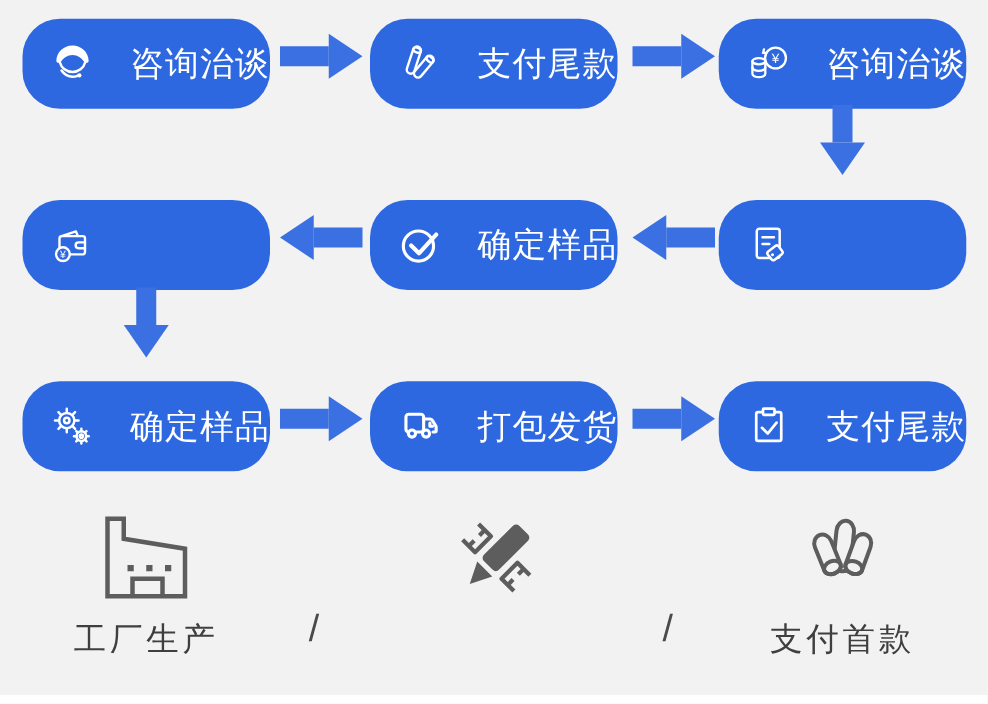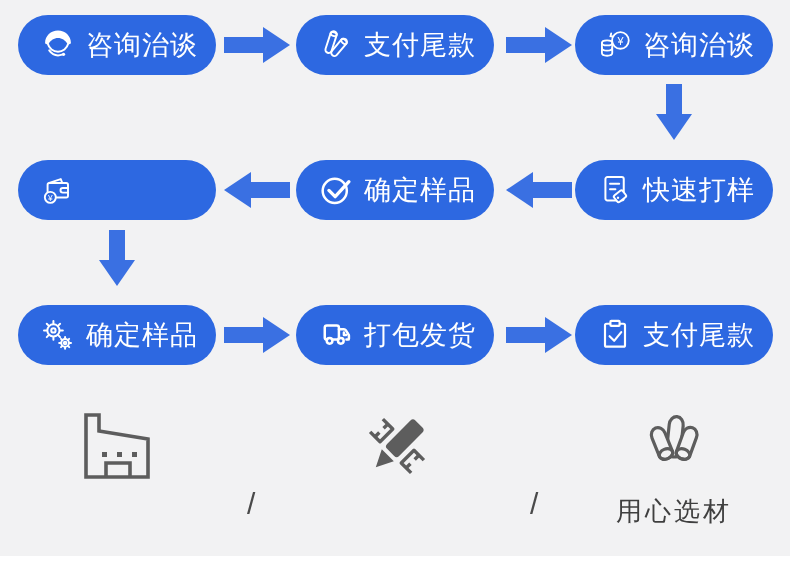--- a/index.html
+++ b/index.html
@@ -4,22 +4,22 @@
 <style>
   :root{
     --bg:#f2f2f3; --pill:#2d68e1; --arrow:#3a70e2; --pill-text:#ffffff;
     --fi:#5d5d5d; --ft:#3f3f3f;
   }
   *{margin:0;padding:0;box-sizing:border-box}
   body{font-family:"Liberation Sans","DejaVu Sans",sans-serif;background:#fff}
   .stage{position:relative;width:790px;height:563px;background:var(--bg);overflow:hidden}
   .bottom-strip{position:absolute;left:0;right:0;bottom:0;height:7px;background:#ffffff}
 
-  .pill{position:absolute;width:198px;height:60px;border-radius:30px;background:var(--pill);
-        display:flex;align-items:center;padding-left:20px;gap:8px}
+  .pill{position:absolute;width:198px;height:72px;border-radius:30px;background:var(--pill);
+        display:flex;align-items:center;padding-left:20px;gap:26px}
   .pill .icon{width:40px;height:40px;color:#fff;flex:0 0 auto;display:flex;align-items:center;justify-content:center}
   .pill .icon svg{width:40px;height:40px;display:block}
   .pill-label{color:var(--pill-text);font-size:27px;letter-spacing:1px;white-space:nowrap}
 
   .harrow{position:absolute;display:flex;align-items:center;height:36px}
   .harrow .shaft{width:39px;height:16px;background:var(--arrow)}
   .head-r{width:0;height:0;border-top:18px solid transparent;border-bottom:18px solid transparent;border-left:27px solid var(--arrow)}
   .head-l{width:0;height:0;border-top:18px solid transparent;border-bottom:18px solid transparent;border-right:27px solid var(--arrow)}
 
   .varrow{position:absolute;display:flex;flex-direction:column;align-items:center;width:36px}
@@ -130,21 +130,20 @@
     <span class="icon">
       <svg viewBox="0 0 48 48" fill="none" stroke="currentColor" stroke-width="2.4" stroke-linecap="round" stroke-linejoin="round">
         <rect x="12.5" y="8.5" width="22" height="28" rx="2.4"></rect>
         <path d="M18 16.5h11M18 23h6.5"></path>
         <g transform="rotate(-38 30 31.5)">
           <rect x="23.5" y="26.5" width="13" height="10" rx="2.2" style="fill:var(--pill)"></rect>
           <circle cx="27" cy="31.5" r="1.4" fill="currentColor" stroke="none"></circle>
         </g>
       </svg>
     </span>
-    <span class="pill-label">快速打样</span>
   </div>
 
   <div class="varrow" style="left:99px;top:230px">
     <div class="vshaft"></div>
       <div class="head-d"></div>
   </div>
 
   <div class="pill" style="left:18px;top:305px">
     <span class="icon">
       <svg viewBox="0 0 48 48" fill="none" stroke="currentColor" stroke-width="2.4" stroke-linecap="round">
@@ -196,20 +195,21 @@
   <div class="feature" style="left:17px">
     <span class="ficon">
       <svg viewBox="0 0 76 76" fill="none" stroke="currentColor" stroke-width="3.6" stroke-linejoin="miter">
         <path d="M7 69V7h13v16l49 8v38z"></path>
         <path d="M27 69V55h24v14"></path>
         <rect x="23" y="44" width="5" height="5" fill="currentColor" stroke="none"></rect>
         <rect x="38" y="44" width="5" height="5" fill="currentColor" stroke="none"></rect>
         <rect x="53" y="44" width="5" height="5" fill="currentColor" stroke="none"></rect>
       </svg>
     </span>
+    <span class="feature-label">工厂生产</span>
   </div>
 
   <span class="sep" style="left:247px">/</span>
 
   <div class="feature" style="left:297px">
     <span class="ficon">
       <svg viewBox="0 0 76 76">
         <g transform="rotate(45 38 38)">
           <g fill="none" stroke="currentColor" stroke-width="3.4" stroke-linejoin="round">
             <path d="M9 29h14v18H9"></path>
@@ -237,17 +237,17 @@
         <g transform="rotate(-22 30 46)">
           <path d="M23 26a7 8 0 0 1 14 0v20a7 5 0 0 1-14 0z" style="fill:var(--bg)"></path>
           <ellipse cx="30" cy="46" rx="7" ry="5"></ellipse>
         </g>
         <g transform="rotate(20 47 46)">
           <path d="M40 26a7 8 0 0 1 14 0v20a7 5 0 0 1-14 0z" style="fill:var(--bg)"></path>
           <ellipse cx="47" cy="46" rx="7" ry="5"></ellipse>
         </g>
       </svg>
     </span>
-    <span class="feature-label">用心选材</span>
+    <span class="feature-label">支付首款</span>
   </div>
 
   <div class="bottom-strip"></div>
 </div>
 
 </body></html>

